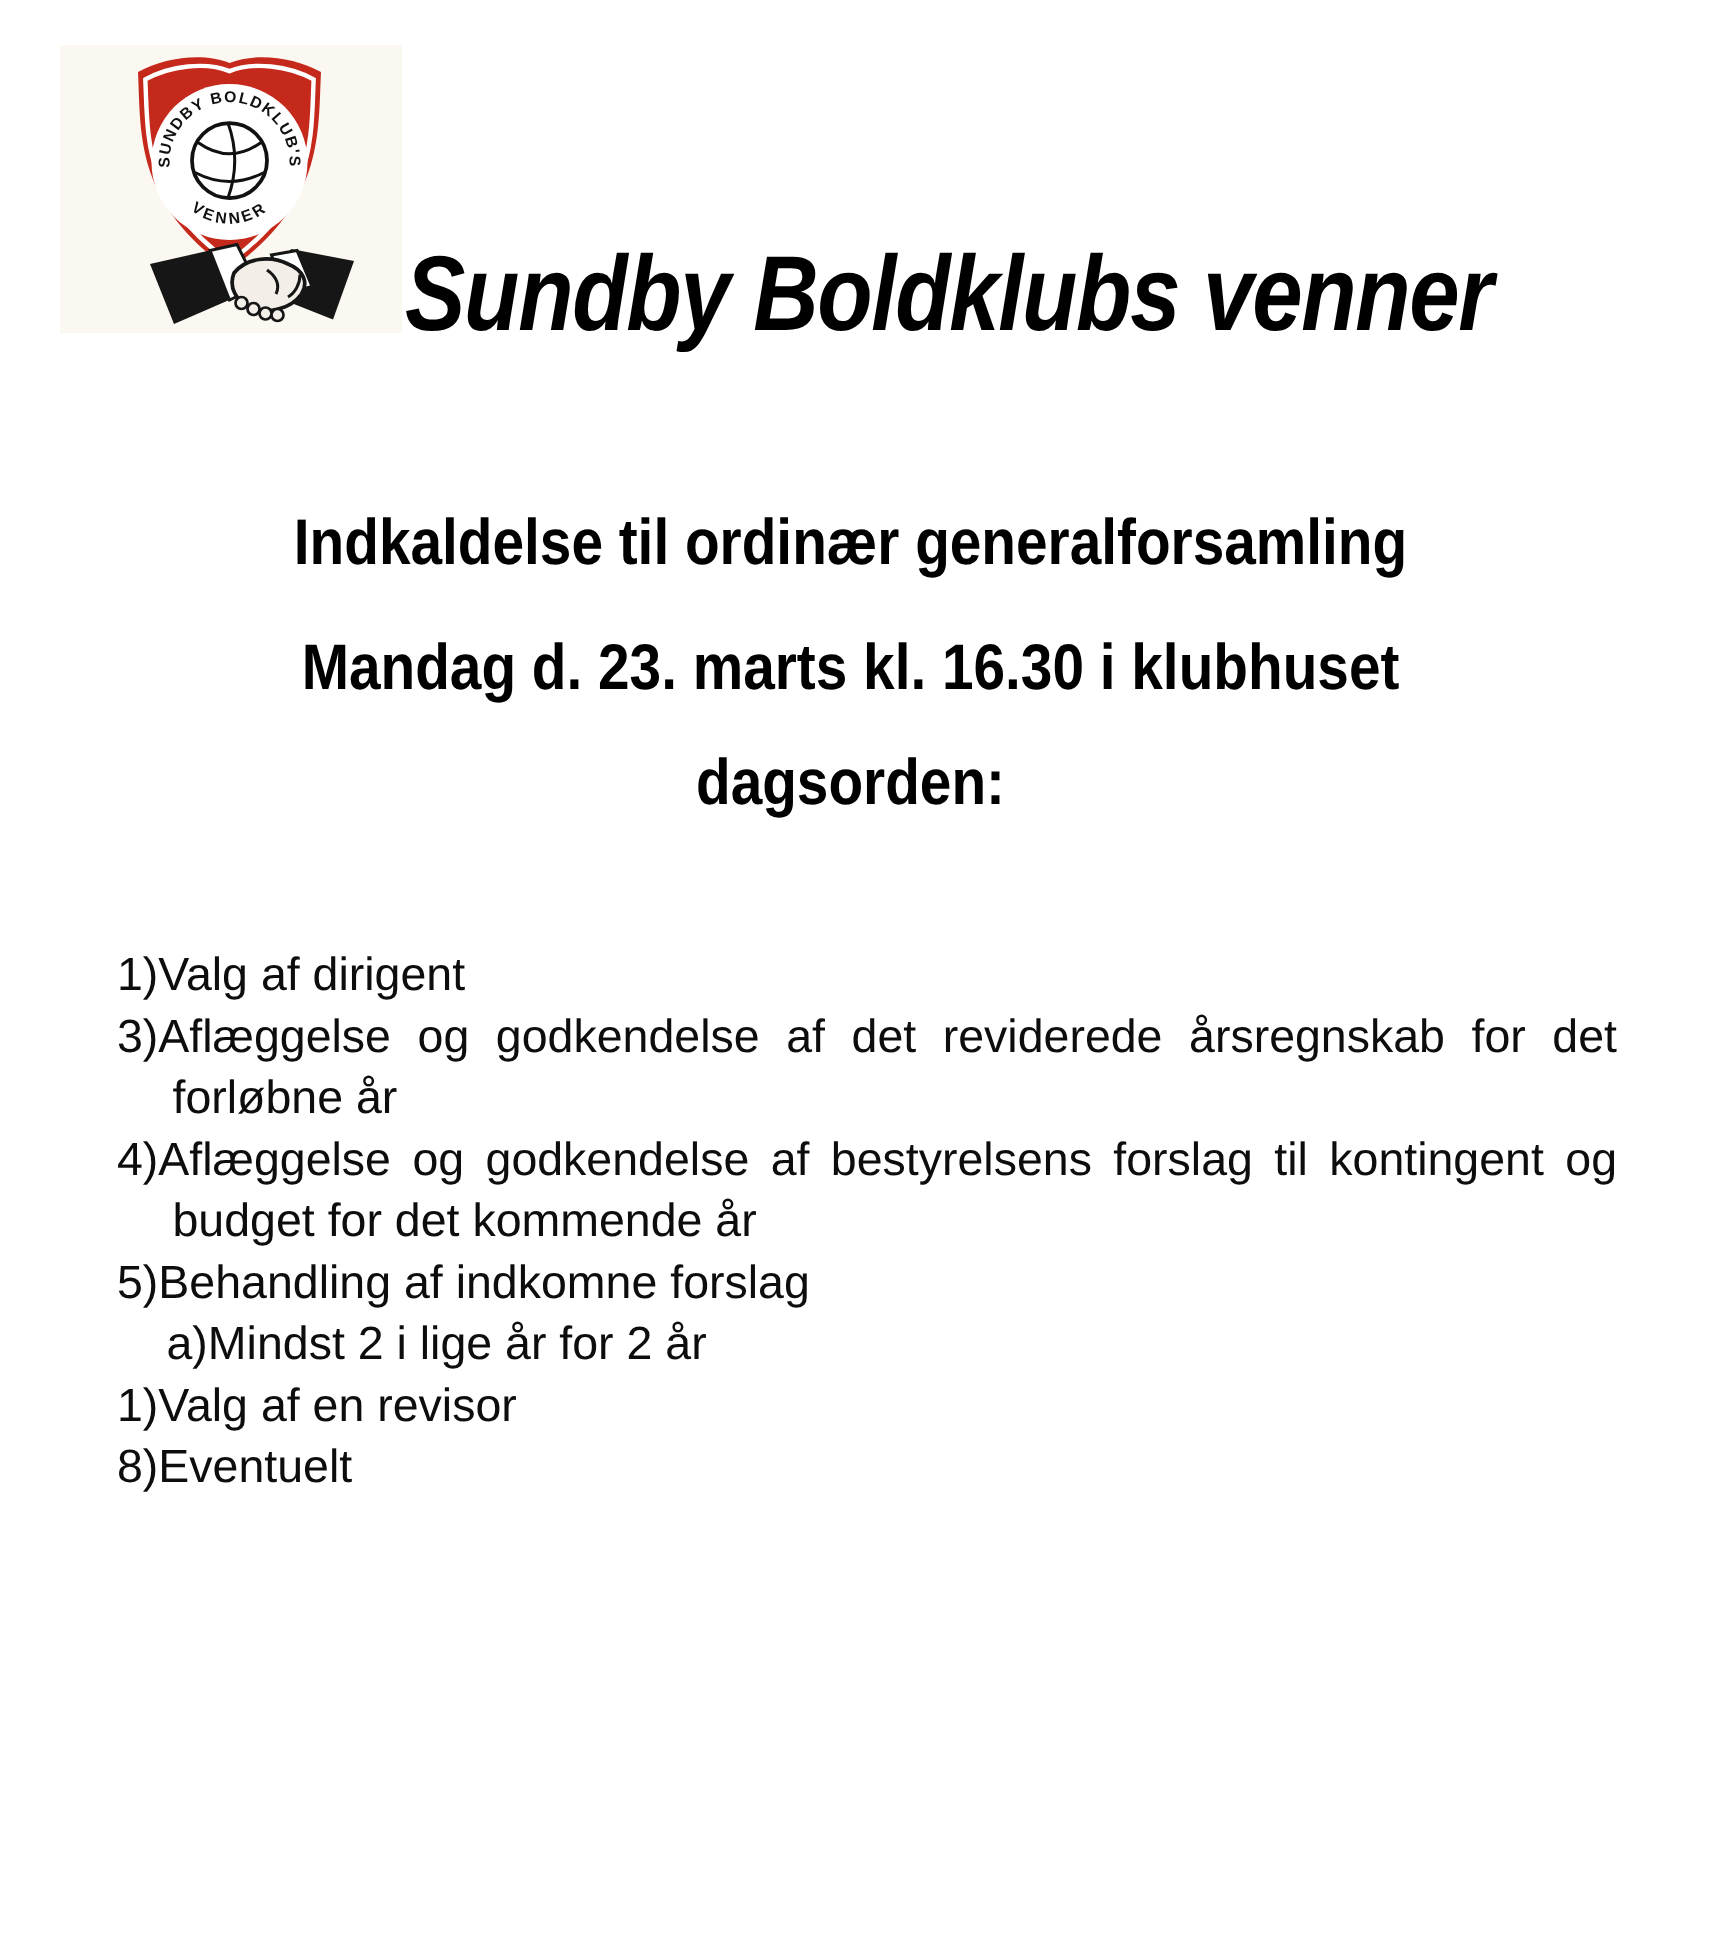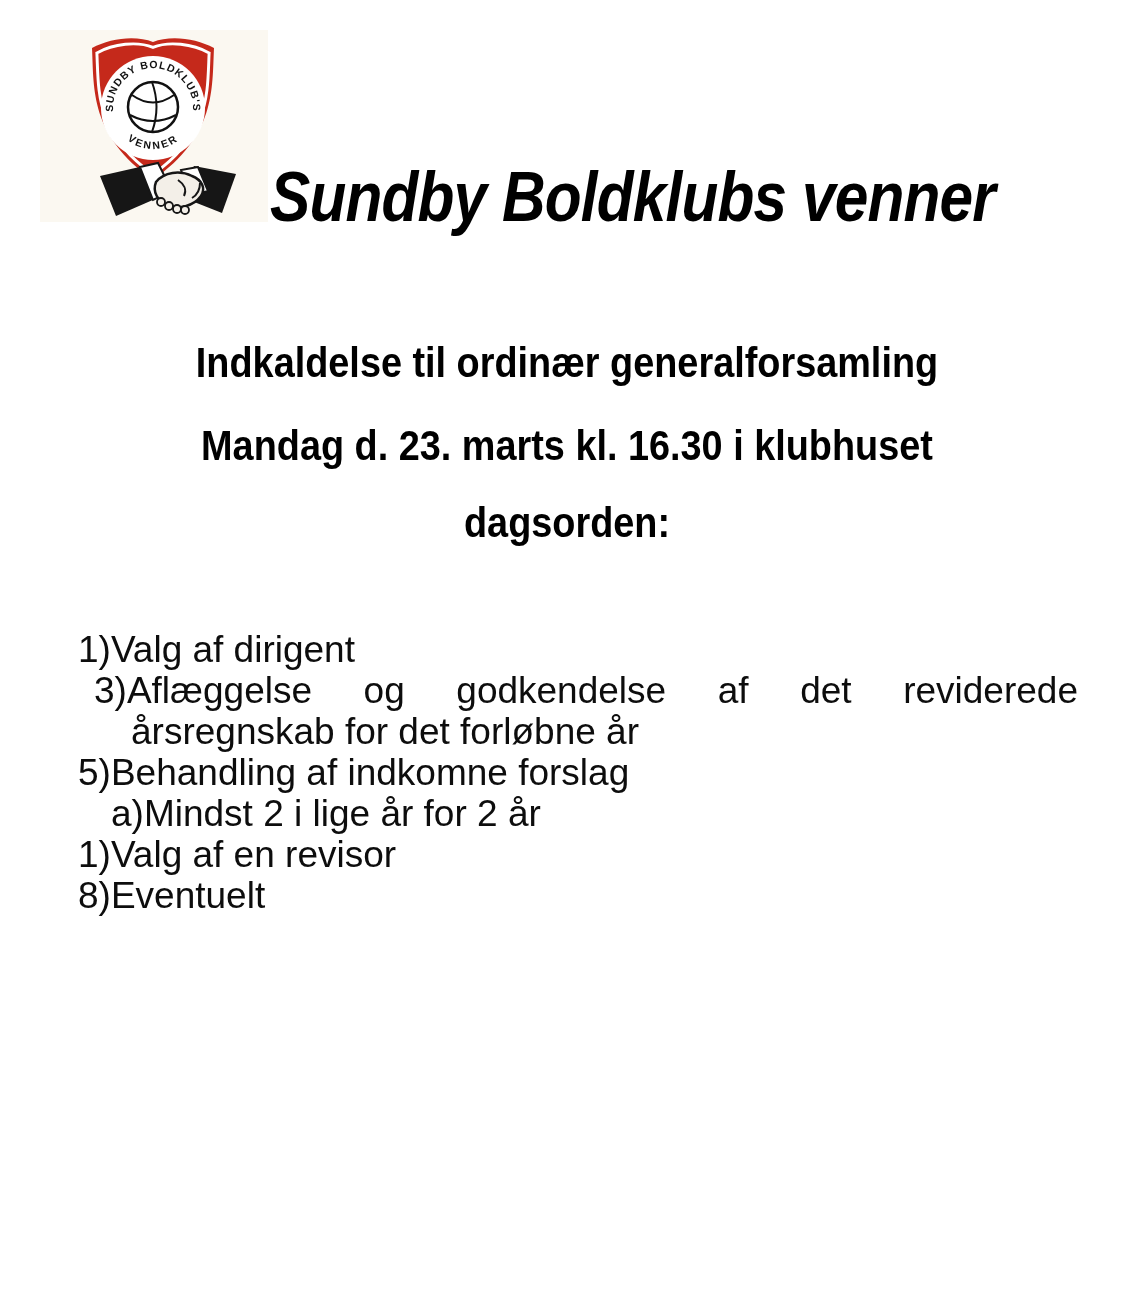--- a/index.html
+++ b/index.html
@@ -21,24 +21,24 @@
   .heading {
     position:absolute; left:0; width:1134px; text-align:center;
     font-weight:bold; font-size:43px; line-height:1; white-space:nowrap;
     transform:scaleX(0.88); transform-origin:center;
   }
   .h1 { top:341px; }
   .h2 { top:424px; }
   .h3 { top:501px; }
   .agenda {
     position:absolute; left:78px; top:629px; width:1000px;
-    font-size:37px; line-height:41px; color:#0d0d0d;
+    font-size:31px; line-height:41px; color:#0d0d0d;
   }
   .agenda-item { padding-left:37px; text-indent:-37px; }
-  .agenda-item.justify { text-align:justify;margin-left:16px; }
+  .agenda-item.justify { text-align:justify; }
   .agenda-item.sub { margin-left:33px; padding-left:42px; text-indent:-42px; }
   svg text { font-family:"Liberation Sans", sans-serif; }
 </style>
 </head>
 <body>
 
 <div class="page">
 
   <div class="logo-box">
     <svg viewBox="0 0 228 192" width="228" height="192">
@@ -80,19 +80,20 @@
 
   <div class="doc-title">Sundby Boldklubs venner</div>
 
   <div class="heading h1">Indkaldelse til ordinær generalforsamling</div>
   <div class="heading h2">Mandag d. 23. marts kl. 16.30 i klubhuset</div>
   <div class="heading h3">dagsorden:</div>
 
   <div class="agenda">
       <div class="agenda-item">1)Valg af dirigent</div>
       <div class="agenda-item justify">3)Aflæggelse og godkendelse af det reviderede årsregnskab for det forløbne år</div>
+      <div class="agenda-item justify">4)Aflæggelse og godkendelse af bestyrelsens forslag til kontingent og budget for det kommende år</div>
       <div class="agenda-item">5)Behandling af indkomne forslag</div>
       <div class="agenda-item sub">a)Mindst 2 i lige år for 2 år</div>
       <div class="agenda-item">1)Valg af en revisor</div>
       <div class="agenda-item">8)Eventuelt</div>
     </div>
 
 </div>
 
 </body></html>

